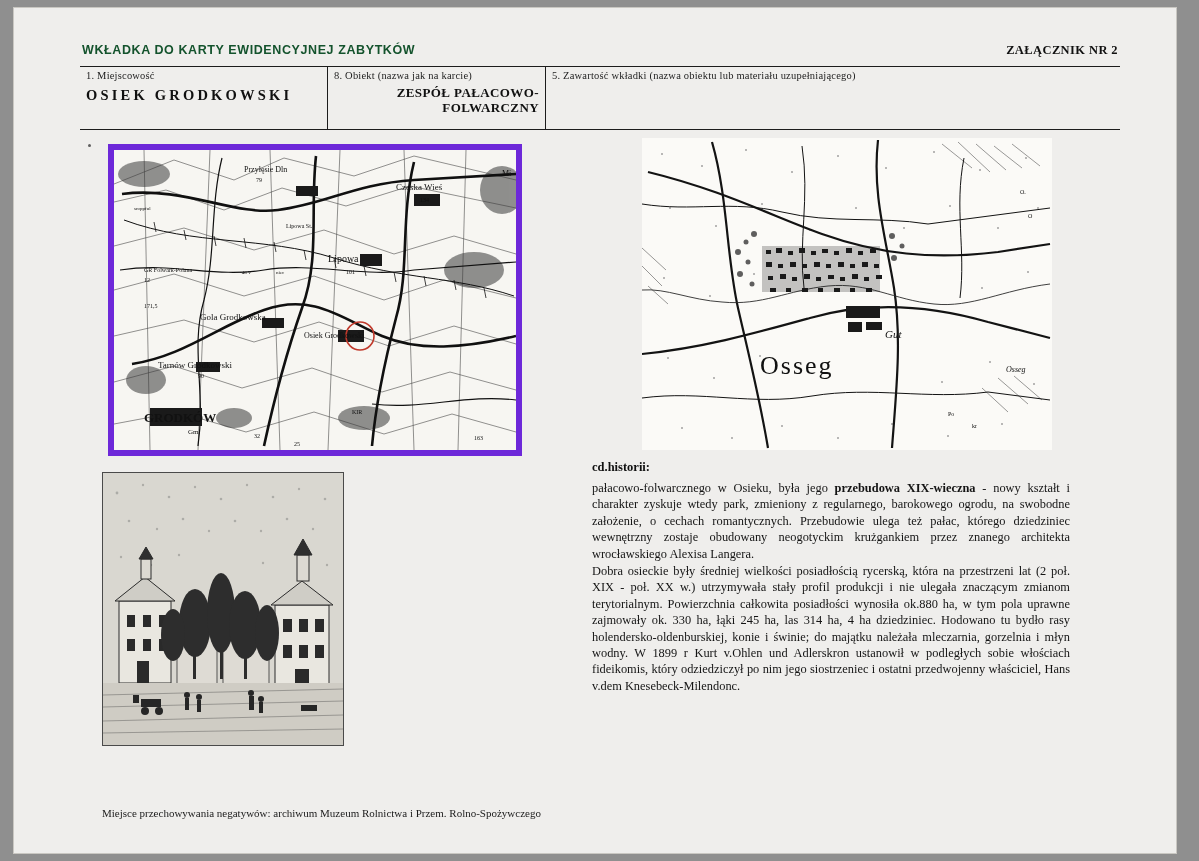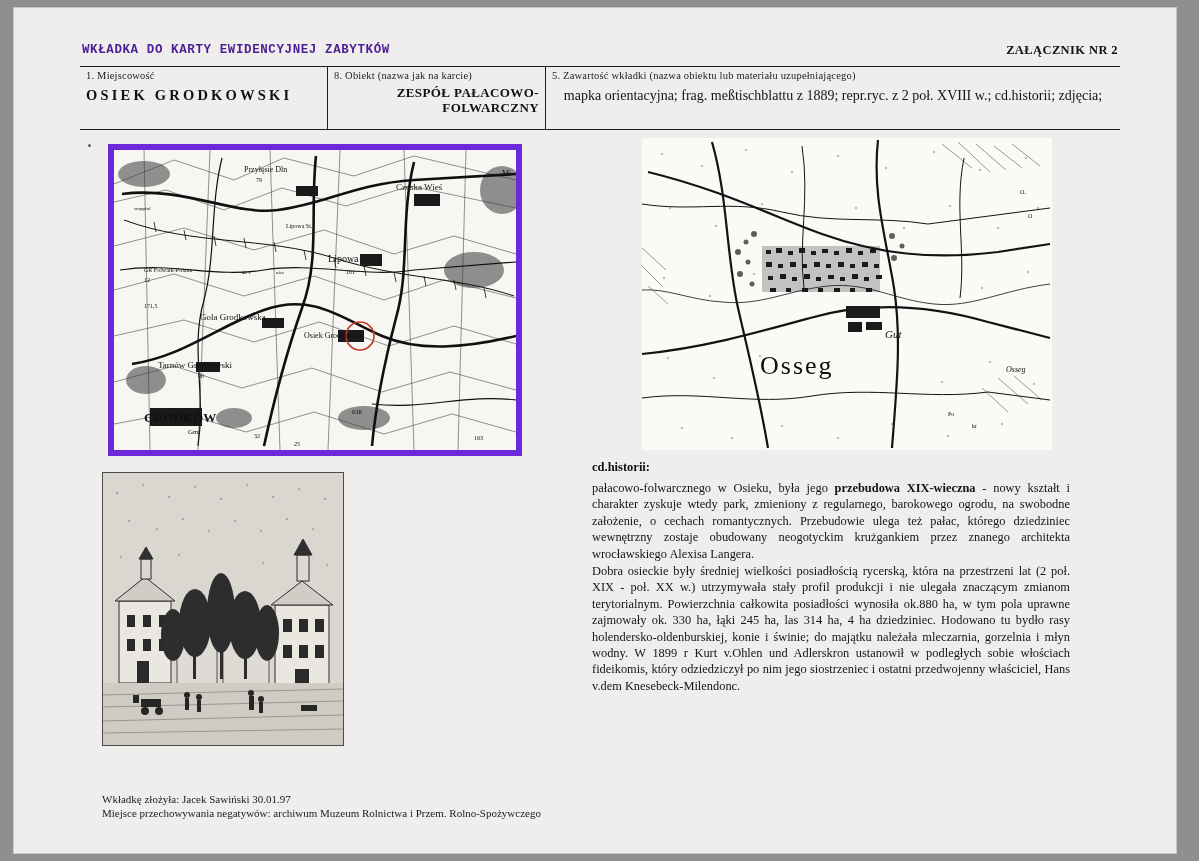--- a/index.html
+++ b/index.html
@@ -33,25 +33,25 @@
   
   .hdr-row {
     position: relative;
     height: 30px;
     border-bottom: 1.5px solid #1c1c1c;
   }
   .hdr-title {
     position: absolute;
     left: 2px;
     top: 7px;
-    font-family: Liberation Mono, monospace;
+    font-family: Liberation Sans, sans-serif;
     font-weight: bold;
     font-size: 12.5px;
     letter-spacing: .6px;
-    color: #4c1d95;
+    color: #14532d;
   }
   .hdr-annex {
     position: absolute;
     right: 2px;
     top: 7px;
     font-weight: bold;
     font-size: 12.5px;
     letter-spacing: .4px;
     color: #111;
   }
@@ -171,21 +171,20 @@
       <div class="meta-cell meta-c1">
         <div class="meta-lbl">1. Miejscowość</div>
         <div class="meta-val-1">OSIEK GRODKOWSKI</div>
       </div>
       <div class="meta-cell meta-c2">
         <div class="meta-lbl">8. Obiekt (nazwa jak na karcie)</div>
         <div class="meta-val-2">ZESPÓŁ PAŁACOWO-FOLWARCZNY</div>
       </div>
       <div class="meta-cell meta-c3">
         <div class="meta-lbl">5. Zawartość wkładki (nazwa obiektu lub materiału uzupełniającego)</div>
-        <div class="meta-val-3">mapka orientacyjna; frag. meßtischblattu z 1889; repr.ryc. z 2 poł. XVIII w.; cd.historii; zdjęcia;</div>
       </div>
     </div>
 
     <div class="figures">
 
       <div class="fig fig-map1">
         <svg viewBox="0 0 402 300" preserveAspectRatio="none">
           <rect x="0" y="0" width="402" height="300" fill="#f7f6f2"></rect>
           <g stroke="#2b2b2b" fill="none" stroke-width="0.6" opacity="0.85">
 
@@ -525,19 +524,18 @@
       </div>
 
       <div class="history">
         <h4>cd.historii:</h4>
         <p><span>pałacowo-folwarcznego w Osieku, była jego </span><b>przebudowa XIX-wieczna</b><span> - nowy kształt i charakter zyskuje wtedy park, zmieniony z regularnego, barokowego ogrodu, na swobodne założenie, o cechach romantycznych. Przebudowie ulega też pałac, którego dziedziniec wewnętrzny zostaje obudowany neogotyckim krużgankiem przez znanego architekta wrocławskiego Alexisa Langera.</span></p>
         <p>Dobra osieckie były średniej wielkości posiadłością rycerską, która na przestrzeni lat (2 poł. XIX - poł. XX w.) utrzymywała stały profil produkcji i nie ulegała znaczącym zmianom terytorialnym. Powierzchnia całkowita posiadłości wynosiła ok.880 ha,  w tym pola uprawne zajmowały ok. 330 ha, łąki 245 ha, las 314 ha, 4 ha dziedziniec. Hodowano tu bydło rasy holendersko-oldenburskiej, konie i świnie; do majątku należała mleczarnia, gorzelnia i młyn wodny. W 1899 r Kurt v.Ohlen und Adlerskron ustanowił w podległych sobie włościach fideikomis, który odziedziczył po nim jego siostrzeniec i ostatni przedwojenny właściciel, Hans v.dem Knesebeck-Milendonc.</p>
       </div>
     </div>
 
     <div class="footer">
-      <div>Wkładkę złożyła: Jacek Sawiński   30.01.97</div>
       <div>Miejsce przechowywania negatywów: archiwum Muzeum Rolnictwa i Przem. Rolno-Spożywczego</div>
     </div>
 
     <div class="ink-dot" style="left:8px; top:108px;"></div>
   </div>
 </div>
 
 </body></html>

